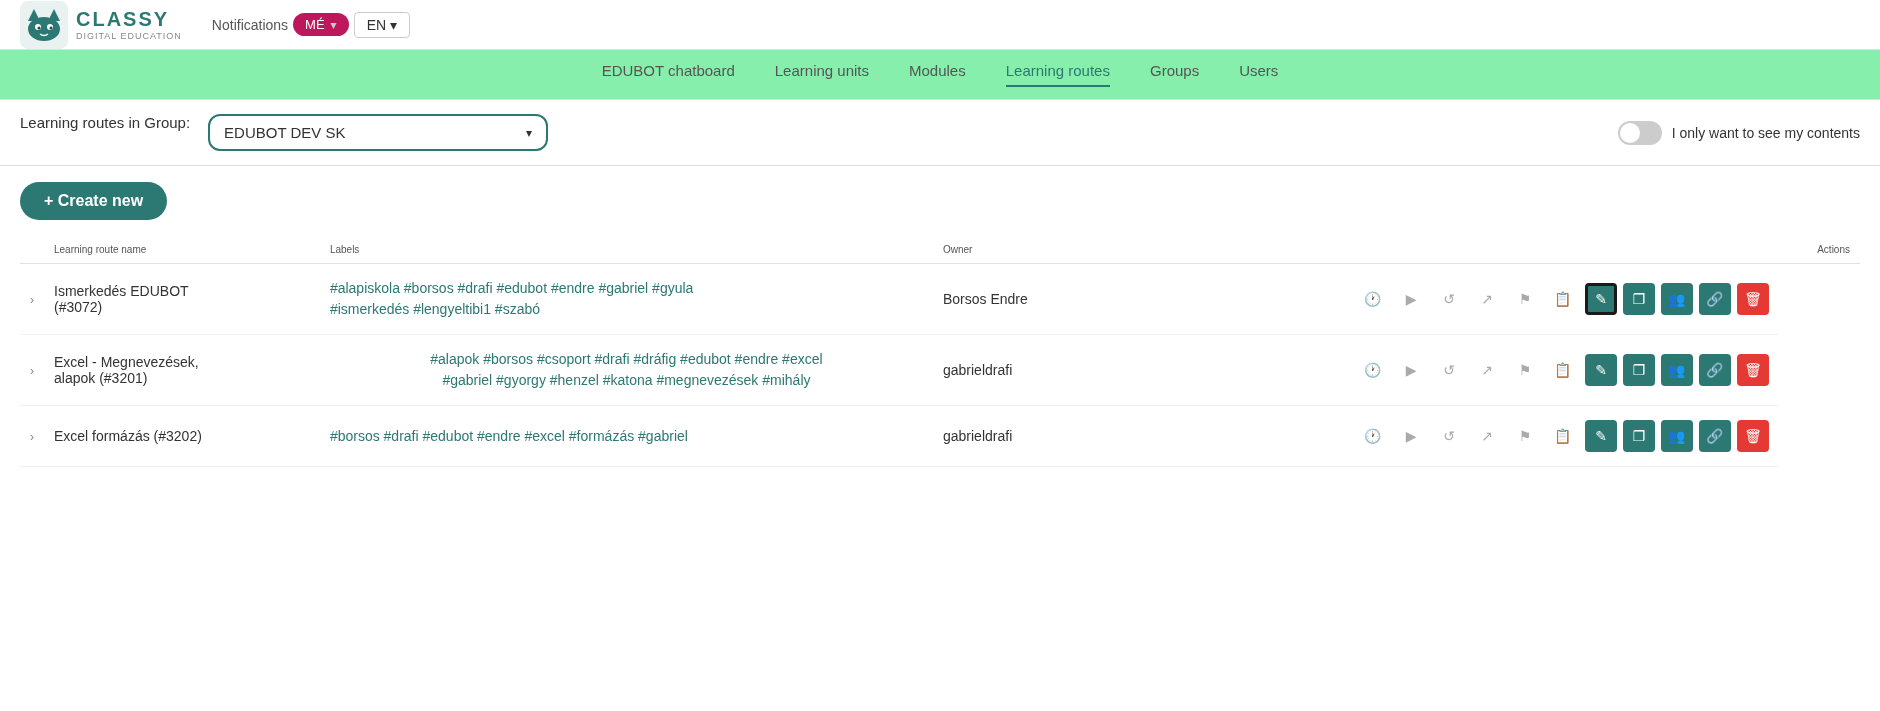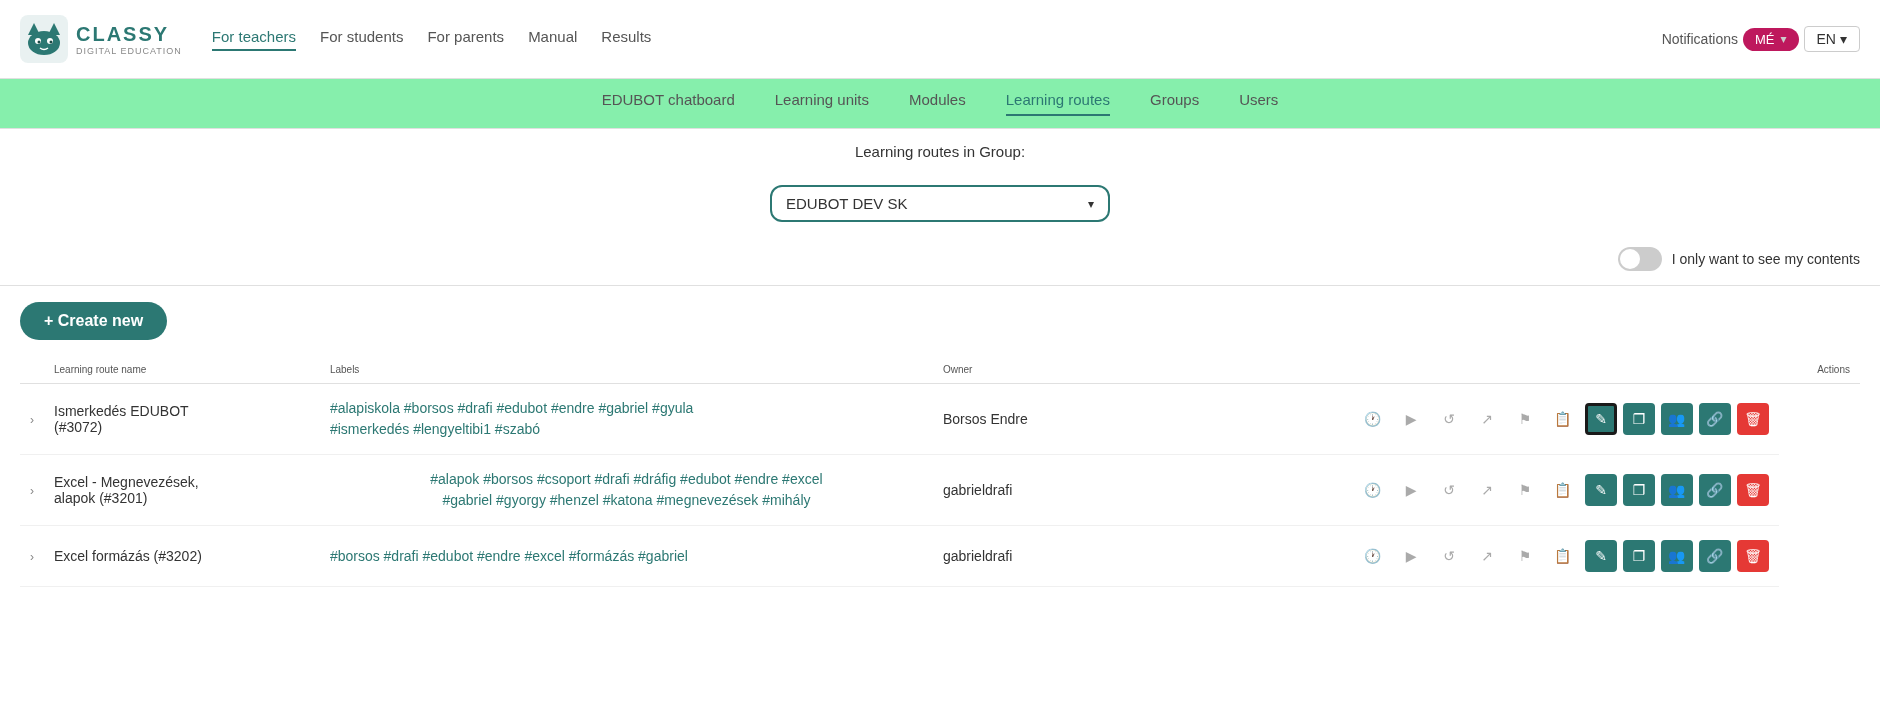--- a/index.html
+++ b/index.html
@@ -4,21 +4,21 @@
   <style>
     * { box-sizing: border-box; margin: 0; padding: 0; }
     body { font-family: Arial, sans-serif; font-size: 14px; color: #333; background: #fff; }
 
     
     .top-nav {
       display: flex;
       align-items: center;
       padding: 8px 20px;
       border-bottom: 1px solid #e0e0e0;
-      height: 79px;
+      height: 50px;
     }
     .logo-area {
       display: flex;
       align-items: center;
       margin-right: 30px;
       min-width: 160px;
     }
     .logo-icon {
       width: 48px;
       height: 48px;
@@ -101,25 +101,23 @@
     }
     .sub-nav a.active {
       color: #2c7873;
       border-bottom: 2px solid #2c7873;
       font-weight: 500;
     }
 
     
     .filter-row {
       display: flex;
-      align-items: center;
       padding: 14px 20px;
       border-bottom: 1px solid #e0e0e0;
-      gap: 25px;
-      flex-direction: column;
+      gap: 18px;
     }
     .filter-label {
       font-size: 15px;
       color: #333;
       white-space: nowrap;
     }
     .group-select {
       border: 2px solid #2c7873;
       border-radius: 12px;
       padding: 8px 14px;
@@ -273,27 +271,20 @@
       <circle cx="19" cy="27" r="1.5" fill="#1a4a45"></circle>
       <circle cx="31" cy="27" r="1.5" fill="#1a4a45"></circle>
       <path d="M20,33 Q24,36 28,33" stroke="white" stroke-width="1.5" fill="none"></path>
     </svg>
     <div class="logo-text">
       <span class="logo-classy">CLASSY</span>
       <span class="logo-sub">DIGITAL EDUCATION</span>
     </div>
   </div>
 
-  <nav class="main-nav">
-    <a class="active">For teachers</a>
-    <a>For students</a>
-    <a>For parents</a>
-    <a>Manual</a>
-    <a>Results</a>
-  </nav>
 
   <div class="nav-right">
     <span class="notifications-label">Notifications</span>
     <div class="user-badge">
       <span>MÉ</span>
       <span style="font-size:12px; color:#ccc;">▾</span>
     </div>
     <div class="lang-select">
       <span>EN</span>
       <span>▾</span>

